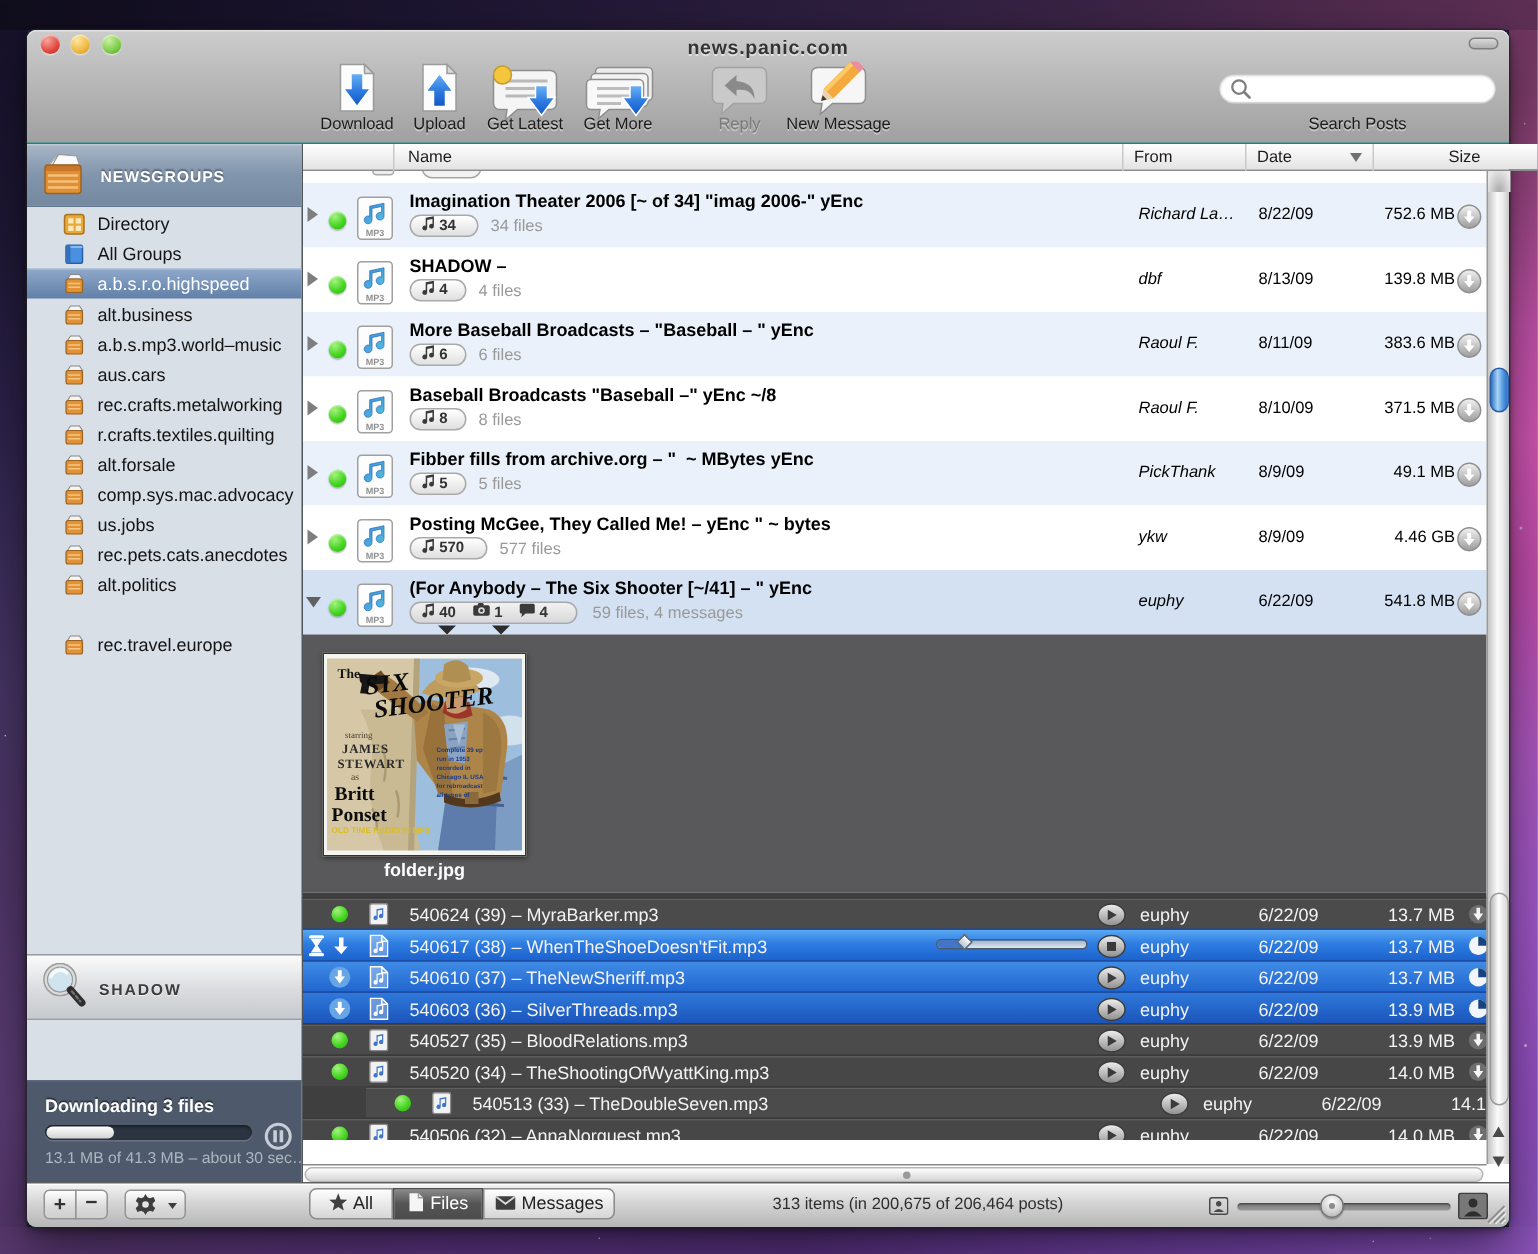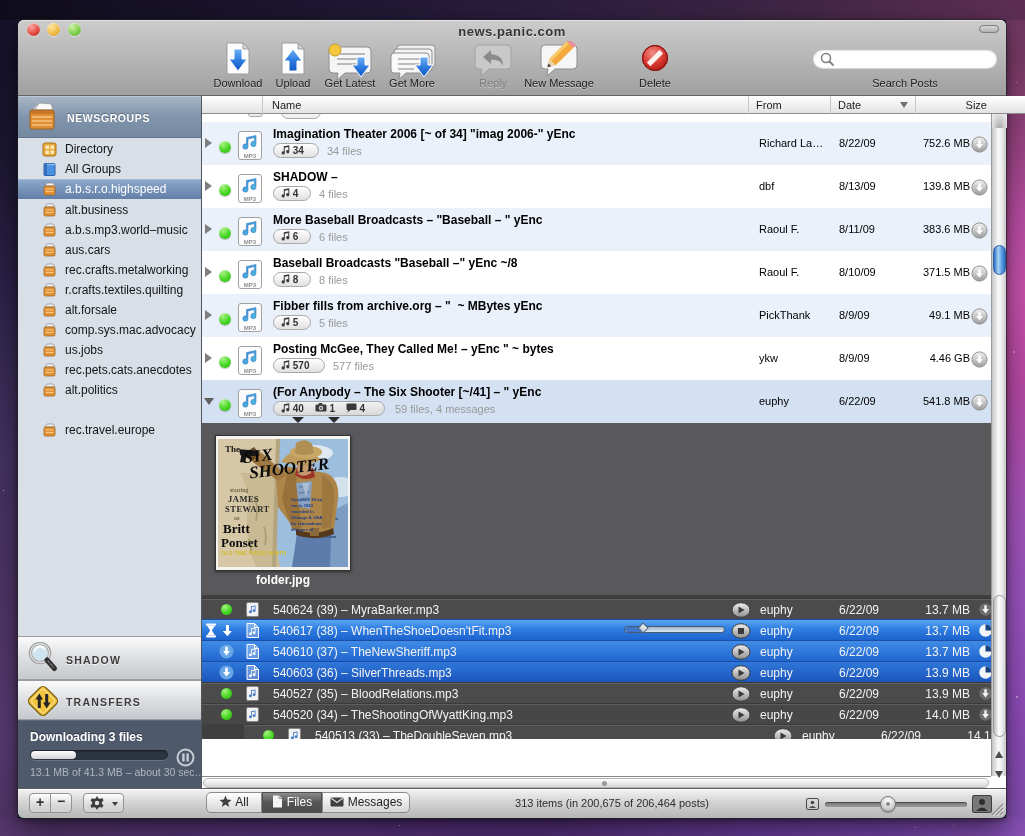--- a/index.html
+++ b/index.html
@@ -55,21 +55,21 @@
 
 #main { position:absolute; left:184px; top:76px; width:804px; height:692px; background:#fff; }
 #colhead { position:absolute; left:0; top:0; width:957px; height:18px; background:linear-gradient(#ffffff,#eeeeee 60%,#e3e3e3); border-bottom:1px solid #8c8c8c; font-size:11px; color:#1c1c1c; }
 #colhead .c { position:absolute; top:3px; }
 #colhead .sep { position:absolute; top:0; width:1px; height:18px; background:#c8c8c8; }
 .mrow { position:absolute; left:0; width:789px; height:43px; }
 .mrow .tri { position:absolute; left:3px; top:16px; width:0; height:0; border-left:7px solid #7e7e7e; border-top:5px solid transparent; border-bottom:5px solid transparent; }
 .mrow .gdot { position:absolute; left:17px; top:19px; width:12px; height:12px; border-radius:50%; background:radial-gradient(circle at 35% 28%, #a6f27f, #44d621 55%, #2cae11); box-shadow:inset 0 1px 1px rgba(255,255,255,.5), 0 1px 1px rgba(0,0,0,.25); }
 .mrow .title { position:absolute; left:71px; top:5px; font-size:12px; font-weight:bold; color:#000; white-space:nowrap; }
 .mrow .files { position:absolute; top:23px; font-size:11px; color:#999; }
-.mrow .from { position:absolute; left:557px; top:15px; font-size:11px; color:#000; }
+.mrow .from { position:absolute; left:557px; top:15px; font-size:11px; color:#000;font-style:italic; }
 .mrow .date { position:absolute; left:637px; top:15px; font-size:11px; color:#000; }
 .mrow .size { position:absolute; left:620px; width:148px; top:15px; font-size:11px; color:#000; text-align:right; }
 .badge { position:absolute; top:21px; height:15px; border:1px solid #a9a9a9; border-radius:8px; background:linear-gradient(#ffffff,#e0e0e0); font-size:10px; font-weight:bold; color:#333; line-height:13px; padding:0 7px; }
 .mp3icon { position:absolute; left:35px; top:8px; }
 .dlbtn { position:absolute; left:769px; top:14px; }
 
 
 .frow { position:absolute; left:0; width:789px; height:21px; font-size:12px; color:#f3f3f3; }
 .frow .nm { position:absolute; left:71px; top:4px; white-space:nowrap; }
 .frow .us { position:absolute; left:558px; top:4px; }
@@ -253,35 +253,20 @@
         <g transform="rotate(45 41 14)">
           <rect x="37" y="-2" width="9" height="26" fill="#f3a93c"></rect>
           <rect x="37" y="-2" width="3" height="26" fill="#fbc968"></rect>
           <rect x="37" y="-5" width="9" height="4" fill="#e88f9d"></rect>
           <path d="M37 24 L46 24 L41.5 31 Z" fill="#ecd3ad"></path>
           <path d="M39.5 27.5 L43.5 27.5 L41.5 31 Z" fill="#3c3c3c"></path>
         </g>
       </svg>
       <div class="lbl">New Message</div>
     </div>
-    <div class="tbitem" style="left:606px; width:62px;">
-      <svg width="62" height="54" viewBox="0 0 62 54">
-        <defs>
-          <radialGradient id="delg" cx=".4" cy=".3" r=".8">
-            <stop offset="0" stop-color="#f08f86"></stop>
-              <stop offset=".55" stop-color="#d93a31"></stop>
-              <stop offset="1" stop-color="#a61710"></stop>
-          </radialGradient>
-        </defs>
-        <circle cx="31" cy="17" r="12.5" fill="url(#delg)" stroke="#8c120d"></circle>
-        <rect x="22" y="14.5" width="18" height="5" fill="#fceeed" transform="rotate(-45 31 17)"></rect>
-        <circle cx="31" cy="17" r="12.5" fill="none" stroke="#8c120d"></circle>
-      </svg>
-      <div class="lbl">Delete</div>
-    </div>
     <div id="searchfield">
       <svg width="16" height="16" style="position:absolute;left:6px;top:2px;" viewBox="0 0 16 16">
         <circle cx="7" cy="7" r="4.5" fill="none" stroke="#7e7e7e" stroke-width="1.5"></circle>
         <line x1="10.5" y1="10.5" x2="14" y2="14" stroke="#7e7e7e" stroke-width="1.8" stroke-linecap="round"></line>
       </svg>
     </div>
     <div id="searchlbl">Search Posts</div>
   </div>
   <div id="sidebar">
     <div id="nghead">
@@ -452,29 +437,20 @@
     <div class="sechead" style="top:540px; height:44px;">
       <svg width="32" height="34" viewBox="0 0 32 34" style="position:absolute;left:9px;top:5px;">
         <circle cx="13" cy="11" r="9.5" fill="none" stroke="#9a9a9a" stroke-width="3.4"></circle>
         <circle cx="13" cy="11" r="9.5" fill="none" stroke="#dcdcdc" stroke-width="1.5"></circle>
         <circle cx="13" cy="11" r="7.8" fill="#cfe4ee"></circle>
         <path d="M7 9 A 6.5 6.5 0 0 1 17.5 6.5" stroke="#f4fafc" stroke-width="2.4" fill="none" stroke-linecap="round"></path>
         <line x1="20" y1="18" x2="27.5" y2="26.5" stroke="#2e2e2e" stroke-width="5" stroke-linecap="round"></line>
         <line x1="21" y1="19" x2="26.5" y2="25.5" stroke="#707070" stroke-width="1.6" stroke-linecap="round" stroke-dasharray="2 2"></line>
       </svg>
       <div class="t" style="top:17px;">SHADOW</div>
-    </div>
-    <div class="sechead" style="top:584px; height:40px;">
-      <svg width="36" height="36" viewBox="0 0 36 36" style="position:absolute;left:7px;top:2px;">
-        <rect x="6.5" y="6.5" width="23" height="23" rx="4.5" fill="#f2c33b" stroke="#7e6310" stroke-width="1.3" transform="rotate(45 18 18)"></rect>
-        <rect x="9" y="9" width="18" height="18" rx="3" fill="none" stroke="#f9dd8d" stroke-width="1.2" transform="rotate(45 18 18)"></rect>
-        <path d="M10.5 16.5 L14.3 10.5 L18 16.5 L15.8 16.5 L15.8 25 L12.8 25 L12.8 16.5 Z" fill="#262626"></path>
-        <path d="M25.5 19.5 L21.7 25.5 L18 19.5 L20.2 19.5 L20.2 11 L23.2 11 L23.2 19.5 Z" fill="#262626"></path>
-      </svg>
-      <div class="t" style="top:15px;">TRANSFERS</div>
     </div>
     <div id="dlpanel">
       <div class="h">Downloading 3 files</div>
       <div id="dlbar">
           <div class="fill"></div>
         </div>
       <svg width="19" height="19" viewBox="0 0 19 19" style="position:absolute;left:158px;top:28px;">
         <circle cx="9.5" cy="9.5" r="8" fill="none" stroke="#c7cdd6" stroke-width="2"></circle>
         <rect x="6.2" y="5.5" width="2.4" height="8" fill="#c7cdd6"></rect>
         <rect x="10.4" y="5.5" width="2.4" height="8" fill="#c7cdd6"></rect>
@@ -731,21 +707,21 @@
             <text x="73" y="74">recorded in</text>
             <text x="73" y="80">Chicago IL USA</text>
             <text x="73" y="86">for rebroadcast</text>
             <text x="73" y="92">all types of</text>
           </g>
         </svg>
       </div>
       <div style="position:absolute; left:13px; top:150px; width:136px; text-align:center; font-size:12px; font-weight:bold; color:#fff;">folder.jpg</div>
     </div>
 
-    <div id="flist" style="position:absolute;left:0;top:499px;width:789px;height:144px;background:#3f3f3f;overflow:hidden;">
+    <div id="flist" style="position:absolute;left:0;top:499px;width:789px;height:165px;background:#3f3f3f;overflow:hidden;">
     <div class="frow" style="top:3px; background:#4b4b4b; border-top:1px solid #3a3a3a; box-shadow:inset 0 1px 0 rgba(255,255,255,.12);">
           <div style="position:absolute;left:19px;top:5px;width:11px;height:11px;border-radius:50%;background:radial-gradient(circle at 35% 28%, #a6f27f, #44d621 55%, #2cae11);"></div>
           <svg style="position:absolute;left:777px;top:4px;" width="13" height="13" viewBox="0 0 13 13">
             <circle cx="6.5" cy="6.5" r="6.2" fill="#6e6e6e"></circle>
             <path d="M5.3 2.2 h2.4 v3.8 h2.1 L6.5 10.6 L3.2 6 h2.1 Z" fill="#f5f5f5"></path>
           </svg>
           <svg style="position:absolute;left:529px;top:3px;" width="20" height="16" viewBox="0 0 20 16">
             <defs>
               <linearGradient id="pg" x1="0" y1="0" x2="0" y2="1">
                 <stop offset="0" stop-color="#efefef"></stop>

